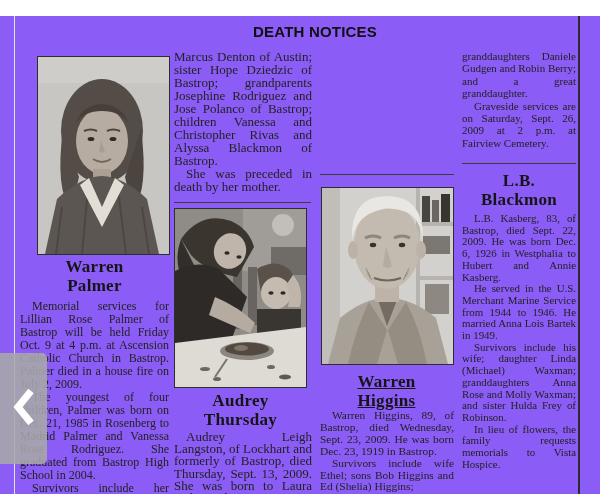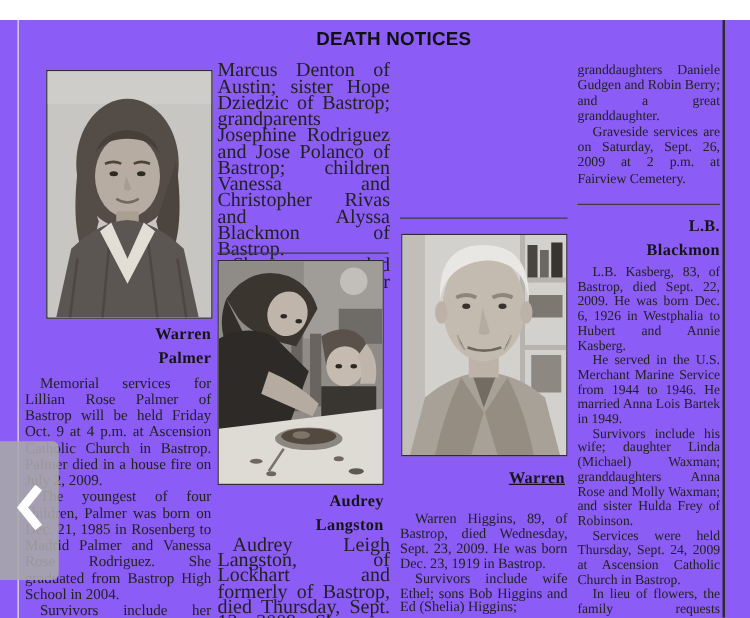--- a/index.html
+++ b/index.html
@@ -10,24 +10,24 @@
     margin-top:16px;
   }
   .vrule-faint{position:absolute;left:14px;top:0;width:1px;height:494px;background:#e2e2df;}
   .vrule-dark{position:absolute;left:578px;top:0;width:2px;height:478px;background:#2b2b2b;}
   .title{
     position:absolute;left:205px;top:7px;width:220px;text-align:center;
     font-family:"Liberation Sans","DejaVu Sans",sans-serif;
     font-weight:bold;font-size:15px;letter-spacing:.2px;color:#101010;
   }
   .heading{
-    position:absolute;font-weight:bold;font-size:13px;line-height:19px;
-    text-align:right;letter-spacing:.3px;color:#151515;
-  }
-  .body-text{position:absolute;font-size:16px;line-height:13px;text-align:justify;color:#222;}
+    position:absolute;font-weight:bold;font-size:17px;line-height:19px;
+    text-align:center;letter-spacing:.3px;color:#151515;
+  }
+  .body-text{position:absolute;font-size:13px;line-height:13px;text-align:justify;color:#222;}
   .body-text p{margin:0;}
   .para{text-indent:12px;}
   .hrule{position:absolute;height:1px;background:#3c3c3c;}
   .photo{position:absolute;border:1px solid #2e2e2e;background:#bdbbb8;}
   .photo svg{display:block;}
   
   .lh-tight{line-height:12.2px;}
   .col4-text{font-size:10.9px;line-height:11.7px;}
   .prev-btn{
     position:absolute;left:0;top:337px;width:47px;height:111px;
@@ -113,21 +113,21 @@
       <ellipse cx="30" cy="160" rx="5" ry="2" fill="#6e675e"></ellipse>
       <ellipse cx="96" cy="158" rx="4" ry="2" fill="#6e675e"></ellipse>
       <ellipse cx="110" cy="168" rx="6" ry="2.5" fill="#5f584f"></ellipse>
       <ellipse cx="42" cy="170" rx="4" ry="2" fill="#6e675e"></ellipse>
       <path d="M52 150 L40 168" stroke="#7a736a" stroke-width="2"></path>
     </svg>
   </div>
 
   <div class="heading" style="left:174px;top:375px;width:133px;">
     <div>Audrey</div>
-    <div>Langston</div>
+    <div>Thursday</div>
   </div>
 
   <div class="body-text lh-tight" style="left:174px;top:415px;width:138px;">
     <p class="para">Audrey Leigh Langston, of Lockhart and formerly of Bastrop, died Thursday, Sept. 13, 2009. She was born to Laura and Doyel Langston on</p>
   </div>
 
 
   <div class="hrule" style="left:320px;top:158px;width:134px;"></div>
 
   <div class="photo" style="left:321px;top:171px;width:131px;height:176px;" role="img" aria-label="Portrait of an elderly white-haired man in a light jacket in front of a bookshelf">
@@ -159,20 +159,21 @@
       <path d="M52 90 Q65 95 79 90" stroke="#6f6densed75c" stroke-width="2" fill="none"></path>
       <path d="M52 90 Q65 95 79 90" stroke="#6f675c" stroke-width="2" fill="none"></path>
       <path d="M44 80 Q46 88 50 92 M87 80 Q85 88 81 92" stroke="#ab a296" stroke-width="1"></path>
       <path d="M44 80 Q46 88 50 92" stroke="#aba296" stroke-width="1.5" fill="none"></path>
       <path d="M87 80 Q85 88 81 92" stroke="#aba296" stroke-width="1.5" fill="none"></path>
     </svg>
   </div>
 
   <div class="heading" style="left:321px;top:356px;width:131px;text-decoration:underline;">
     <div>Warren</div>
+    <div>Higgins</div>
   </div>
 
   <div class="body-text" style="left:320px;top:394px;width:134px;font-size:11.4px;line-height:11.9px;">
     <p class="para">Warren Higgins, 89, of Bastrop, died Wednesday, Sept. 23, 2009. He was born Dec. 23, 1919 in Bastrop.</p>
     <p class="para">Survivors include wife Ethel; sons Bob Higgins and Ed (Shelia) Higgins;</p>
   </div>
 
   <div class="body-text col4-text" style="left:462px;top:34px;width:114px;font-size:11px;line-height:12.4px;">
     <p>granddaughters Daniele Gudgen and Robin Berry; and a great granddaughter.</p>
     <p class="para">Graveside services are on Saturday, Sept. 26, 2009 at 2 p.m. at Fairview Cemetery.</p>
@@ -182,21 +183,20 @@
 
   <div class="heading" style="left:462px;top:155px;width:114px;">
     <div>L.B.</div>
     <div>Blackmon</div>
   </div>
 
   <div class="body-text col4-text" style="left:462px;top:197px;width:114px;">
     <p class="para">L.B. Kasberg, 83, of Bastrop, died Sept. 22, 2009. He was born Dec. 6, 1926 in Westphalia to Hubert and Annie Kasberg.</p>
     <p class="para">He served in the U.S. Merchant Marine Service from 1944 to 1946. He married Anna Lois Bartek in 1949.</p>
     <p class="para">Survivors include his wife; daughter Linda (Michael) Waxman; granddaughters Anna Rose and Molly Waxman; and sister Hulda Frey of Robinson.</p>
-    <p class="para">Services were held Thursday, Sept. 24, 2009 at Ascension Catholic Church in Bastrop.</p>
     <p class="para">In lieu of flowers, the family requests memorials to Vista Hospice.</p>
   </div>
 
   <div class="prev-btn" role="button" aria-label="Previous">
     <span>
       <svg width="24" height="40" viewBox="0 0 24 40">
         <polyline points="19,4 6,20 19,36" fill="none" stroke="#ffffff" stroke-width="7" stroke-linecap="butt" stroke-linejoin="miter"></polyline>
       </svg>
     </span>
   </div>

